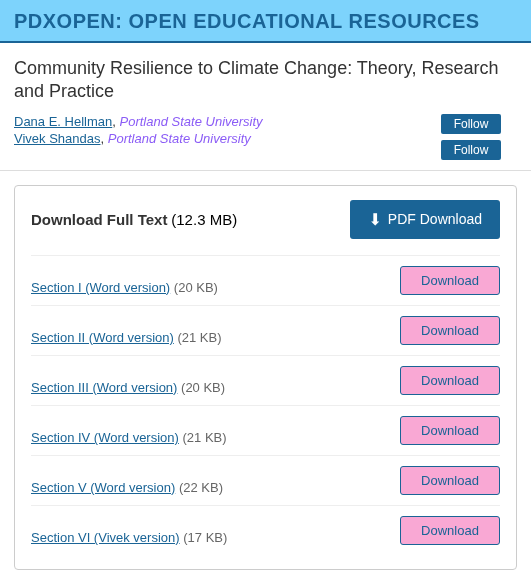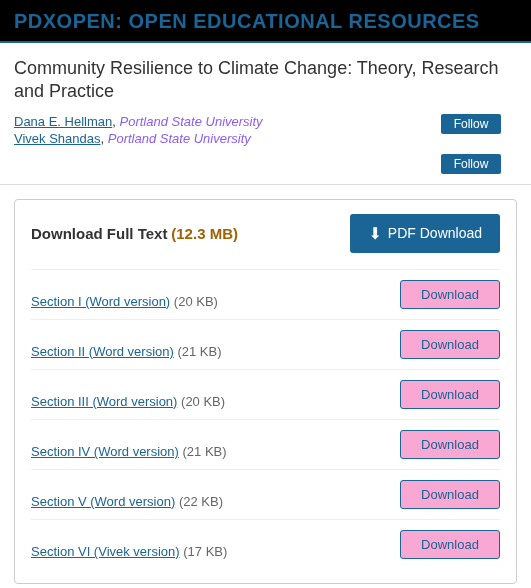--- a/index.html
+++ b/index.html
@@ -6,21 +6,21 @@
     body {
       font-family: Arial, Helvetica, sans-serif;
       font-size: 14px;
       background: #fff;
       color: #333;
       width: 531px;
       min-height: 588px;
     }
     
     .site-header {
-      background: #000000;
+      background: #7dd3fc;
       padding: 10px 28px 8px 14px;
       border-bottom: 2px solid #1a6496;
     }
     .site-title {
       font-size: 20px;
       font-weight: bold;
       color: #1a6496;
       letter-spacing: 0.5px;
     }
     
@@ -54,21 +54,21 @@
       cursor: pointer;
     }
     .author-affil {
       color: #8b5cf6;
       font-style: italic;
       text-decoration: none;
     }
     .follow-buttons {
       display: flex;
       flex-direction: column;
-      gap: 20px;
+      gap: 6px;
     }
     .follow-btn {
       background: #1a6496;
       color: #fff;
       border: none;
       padding: 3px 10px;
       font-size: 12px;
       cursor: pointer;
       border-radius: 2px;
       width: 60px;
@@ -87,22 +87,22 @@
       justify-content: space-between;
       margin-bottom: 16px;
     }
     .full-text-label {
       font-size: 15px;
       font-weight: bold;
       color: #333;
     }
     .full-text-size {
       font-size: 15px;
-      font-weight: bold;
-      color: #a16207;
+      font-weight: normal;
+      color: #000000;
       text-align: center;
     }
     .pdf-download-btn {
       background: #1a6496;
       color: #fff;
       border: none;
       padding: 10px 18px;
       font-size: 14px;
       cursor: pointer;
       border-radius: 3px;

